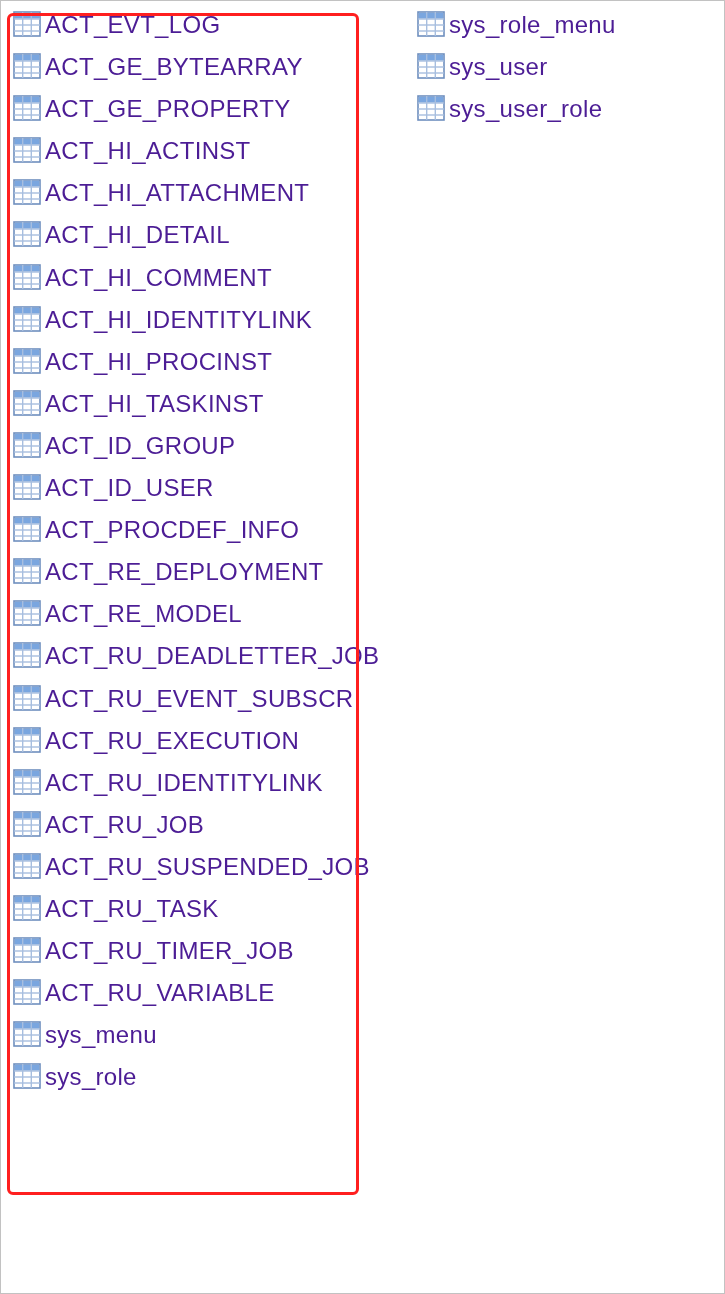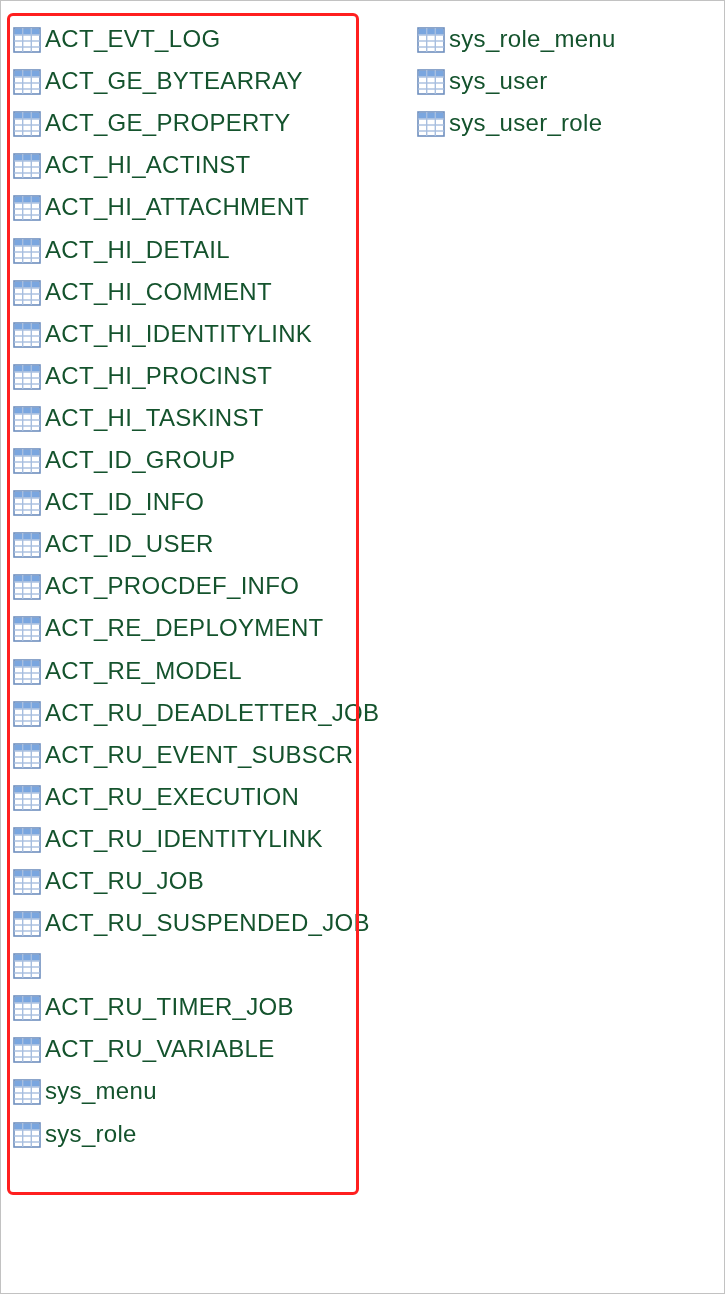--- a/index.html
+++ b/index.html
@@ -40,25 +40,25 @@
       top: 0;
     }
     .col1 {
       left: 4px;
     }
     .col2 {
       left: 408px;
     }
     .table-item {
       display: flex;
-      align-items: flex-end;
+      align-items: flex-start;
       height: 42.1px;
       white-space: nowrap;
       cursor: pointer;
-      color: #14532d;
+      color: #4c1d95;
       user-select: none;
     }
     .table-item .label {
       margin-left: 4px;
       letter-spacing: 0.3px;
     }
     .table-icon {
       width: 28px;
       height: 26px;
       flex-shrink: 0;
@@ -206,32 +206,20 @@
       <div class="table-item">
         <svg class="table-icon" viewBox="0 0 28 26">
           <rect x="1" y="1" width="26" height="24" fill="#ffffff" stroke="#6f8fbf" stroke-width="1.6"></rect>
           <rect x="1.8" y="1.8" width="24.4" height="5.8" fill="#7aa6df"></rect>
           <line x1="1" y1="8" x2="27" y2="8" stroke="#a7bedf" stroke-width="1.4"></line>
           <line x1="1" y1="14" x2="27" y2="14" stroke="#a7bedf" stroke-width="1.4"></line>
           <line x1="1" y1="20" x2="27" y2="20" stroke="#a7bedf" stroke-width="1.4"></line>
           <line x1="9.7" y1="1" x2="9.7" y2="25" stroke="#a7bedf" stroke-width="1.4"></line>
           <line x1="18.3" y1="1" x2="18.3" y2="25" stroke="#a7bedf" stroke-width="1.4"></line>
         </svg>
-        <span class="label">ACT_ID_INFO</span>
-      </div>
-      <div class="table-item">
-        <svg class="table-icon" viewBox="0 0 28 26">
-          <rect x="1" y="1" width="26" height="24" fill="#ffffff" stroke="#6f8fbf" stroke-width="1.6"></rect>
-          <rect x="1.8" y="1.8" width="24.4" height="5.8" fill="#7aa6df"></rect>
-          <line x1="1" y1="8" x2="27" y2="8" stroke="#a7bedf" stroke-width="1.4"></line>
-          <line x1="1" y1="14" x2="27" y2="14" stroke="#a7bedf" stroke-width="1.4"></line>
-          <line x1="1" y1="20" x2="27" y2="20" stroke="#a7bedf" stroke-width="1.4"></line>
-          <line x1="9.7" y1="1" x2="9.7" y2="25" stroke="#a7bedf" stroke-width="1.4"></line>
-          <line x1="18.3" y1="1" x2="18.3" y2="25" stroke="#a7bedf" stroke-width="1.4"></line>
-        </svg>
         <span class="label">ACT_ID_USER</span>
       </div>
       <div class="table-item">
         <svg class="table-icon" viewBox="0 0 28 26">
           <rect x="1" y="1" width="26" height="24" fill="#ffffff" stroke="#6f8fbf" stroke-width="1.6"></rect>
           <rect x="1.8" y="1.8" width="24.4" height="5.8" fill="#7aa6df"></rect>
           <line x1="1" y1="8" x2="27" y2="8" stroke="#a7bedf" stroke-width="1.4"></line>
           <line x1="1" y1="14" x2="27" y2="14" stroke="#a7bedf" stroke-width="1.4"></line>
           <line x1="1" y1="20" x2="27" y2="20" stroke="#a7bedf" stroke-width="1.4"></line>
           <line x1="9.7" y1="1" x2="9.7" y2="25" stroke="#a7bedf" stroke-width="1.4"></line>
@@ -338,20 +326,21 @@
       <div class="table-item">
         <svg class="table-icon" viewBox="0 0 28 26">
           <rect x="1" y="1" width="26" height="24" fill="#ffffff" stroke="#6f8fbf" stroke-width="1.6"></rect>
           <rect x="1.8" y="1.8" width="24.4" height="5.8" fill="#7aa6df"></rect>
           <line x1="1" y1="8" x2="27" y2="8" stroke="#a7bedf" stroke-width="1.4"></line>
           <line x1="1" y1="14" x2="27" y2="14" stroke="#a7bedf" stroke-width="1.4"></line>
           <line x1="1" y1="20" x2="27" y2="20" stroke="#a7bedf" stroke-width="1.4"></line>
           <line x1="9.7" y1="1" x2="9.7" y2="25" stroke="#a7bedf" stroke-width="1.4"></line>
           <line x1="18.3" y1="1" x2="18.3" y2="25" stroke="#a7bedf" stroke-width="1.4"></line>
         </svg>
+        <span class="label">ACT_RU_TASK</span>
       </div>
       <div class="table-item">
         <svg class="table-icon" viewBox="0 0 28 26">
           <rect x="1" y="1" width="26" height="24" fill="#ffffff" stroke="#6f8fbf" stroke-width="1.6"></rect>
           <rect x="1.8" y="1.8" width="24.4" height="5.8" fill="#7aa6df"></rect>
           <line x1="1" y1="8" x2="27" y2="8" stroke="#a7bedf" stroke-width="1.4"></line>
           <line x1="1" y1="14" x2="27" y2="14" stroke="#a7bedf" stroke-width="1.4"></line>
           <line x1="1" y1="20" x2="27" y2="20" stroke="#a7bedf" stroke-width="1.4"></line>
           <line x1="9.7" y1="1" x2="9.7" y2="25" stroke="#a7bedf" stroke-width="1.4"></line>
           <line x1="18.3" y1="1" x2="18.3" y2="25" stroke="#a7bedf" stroke-width="1.4"></line>

